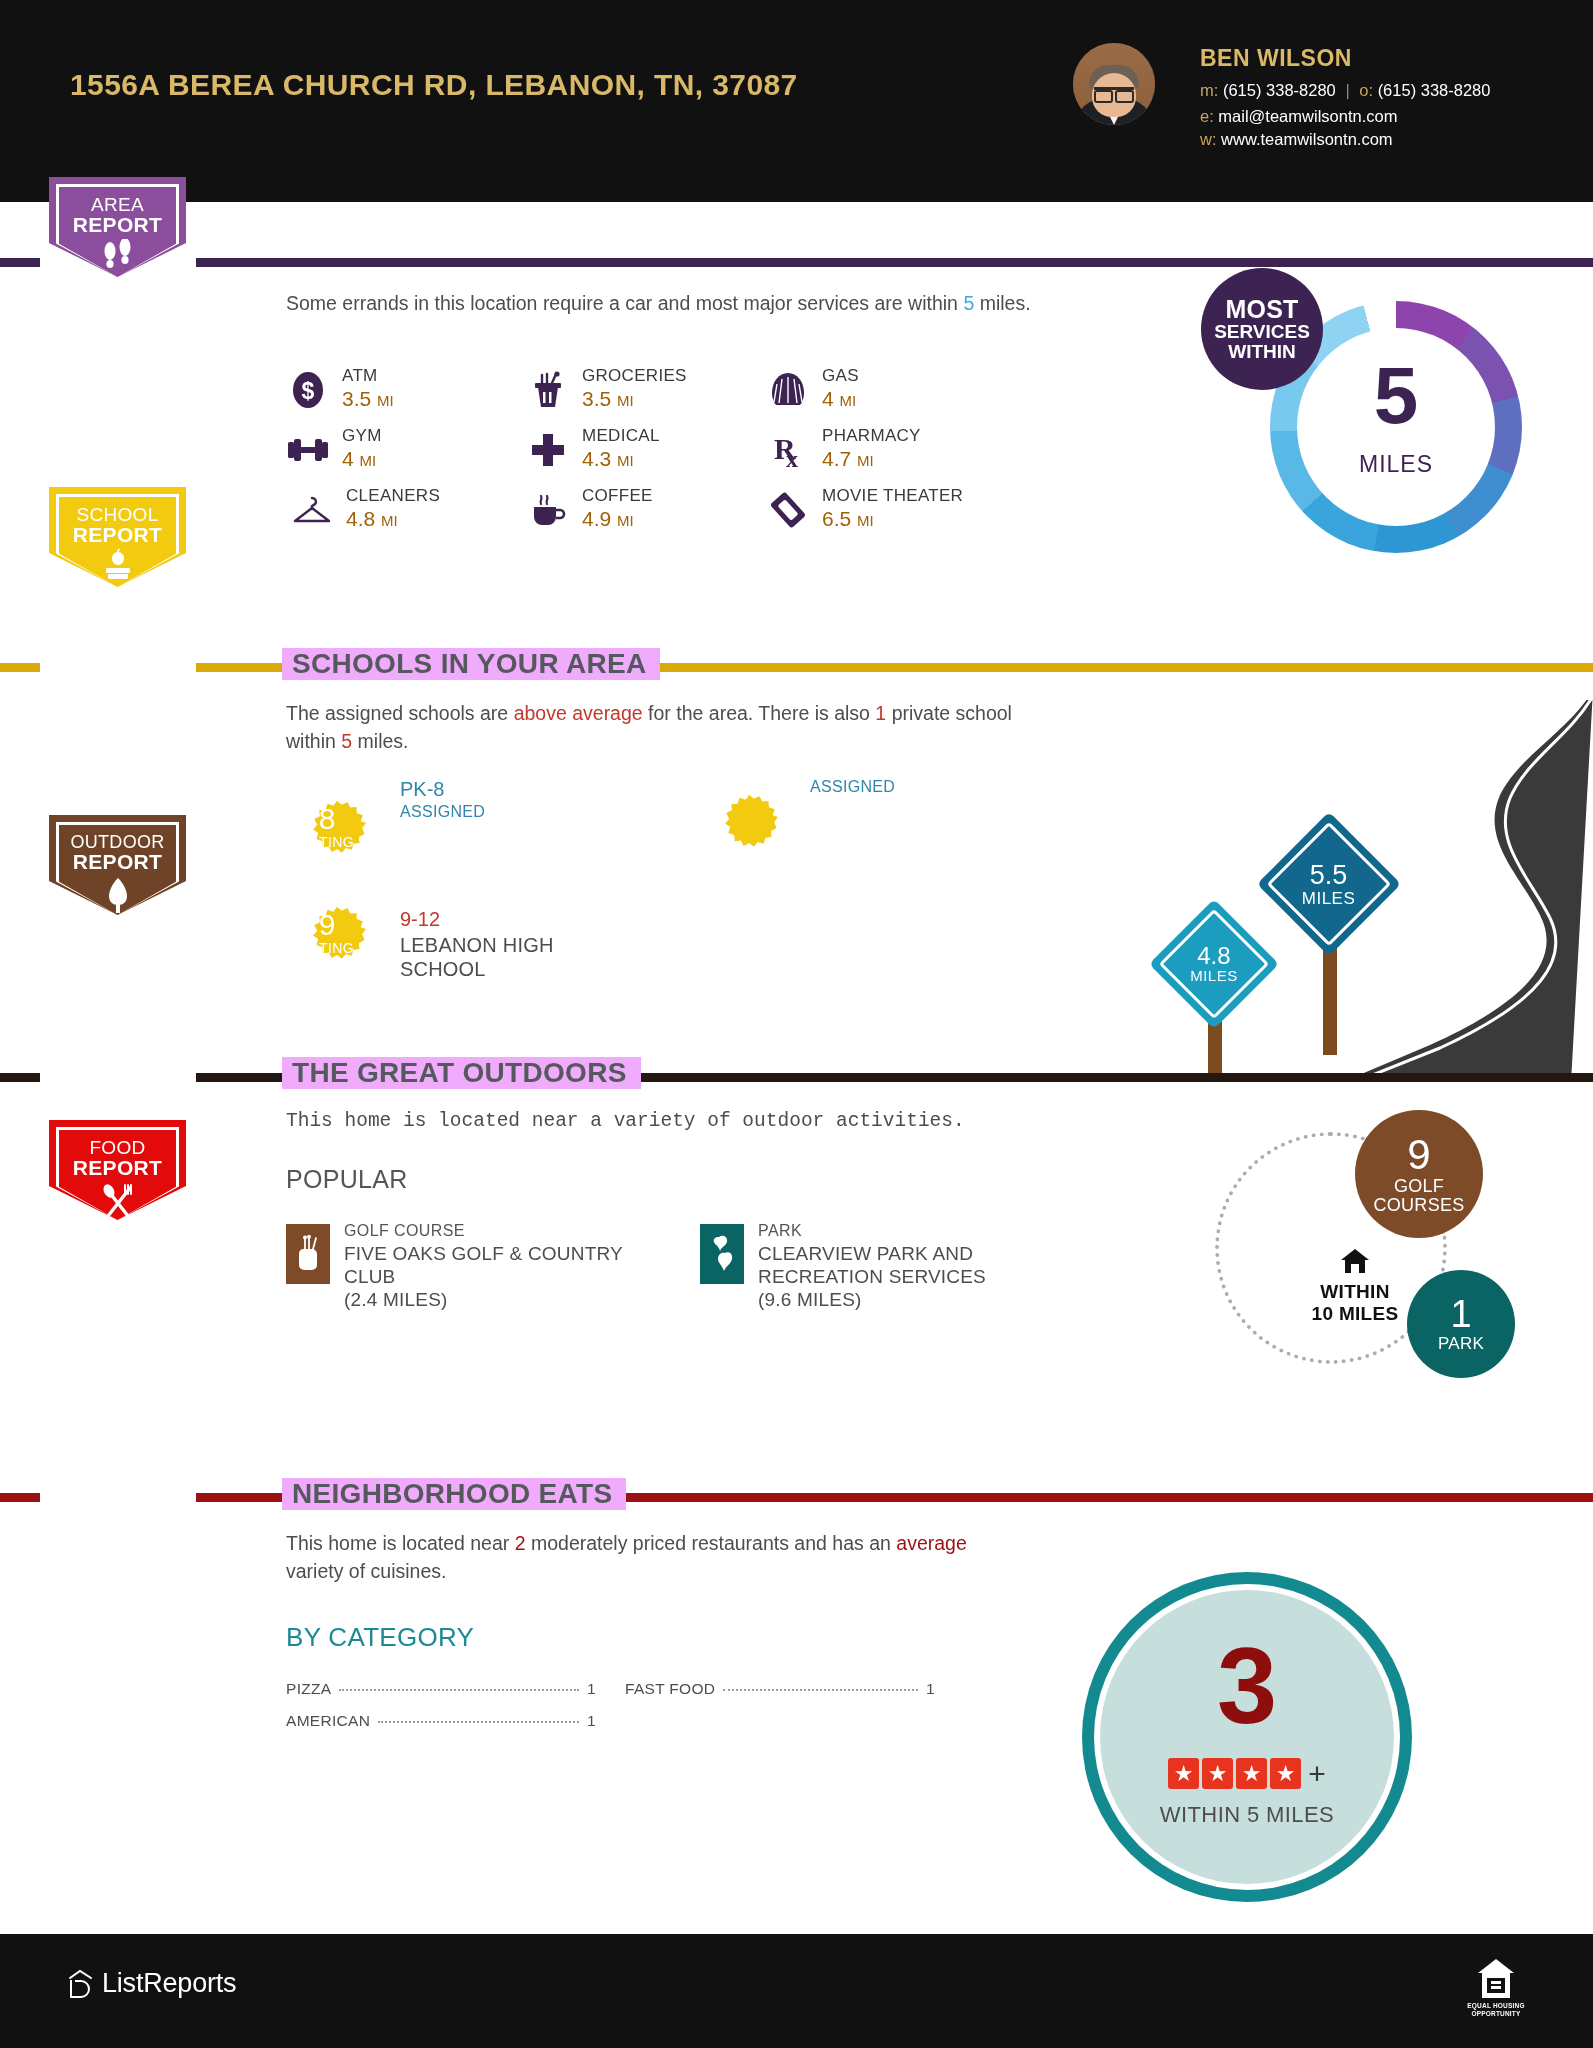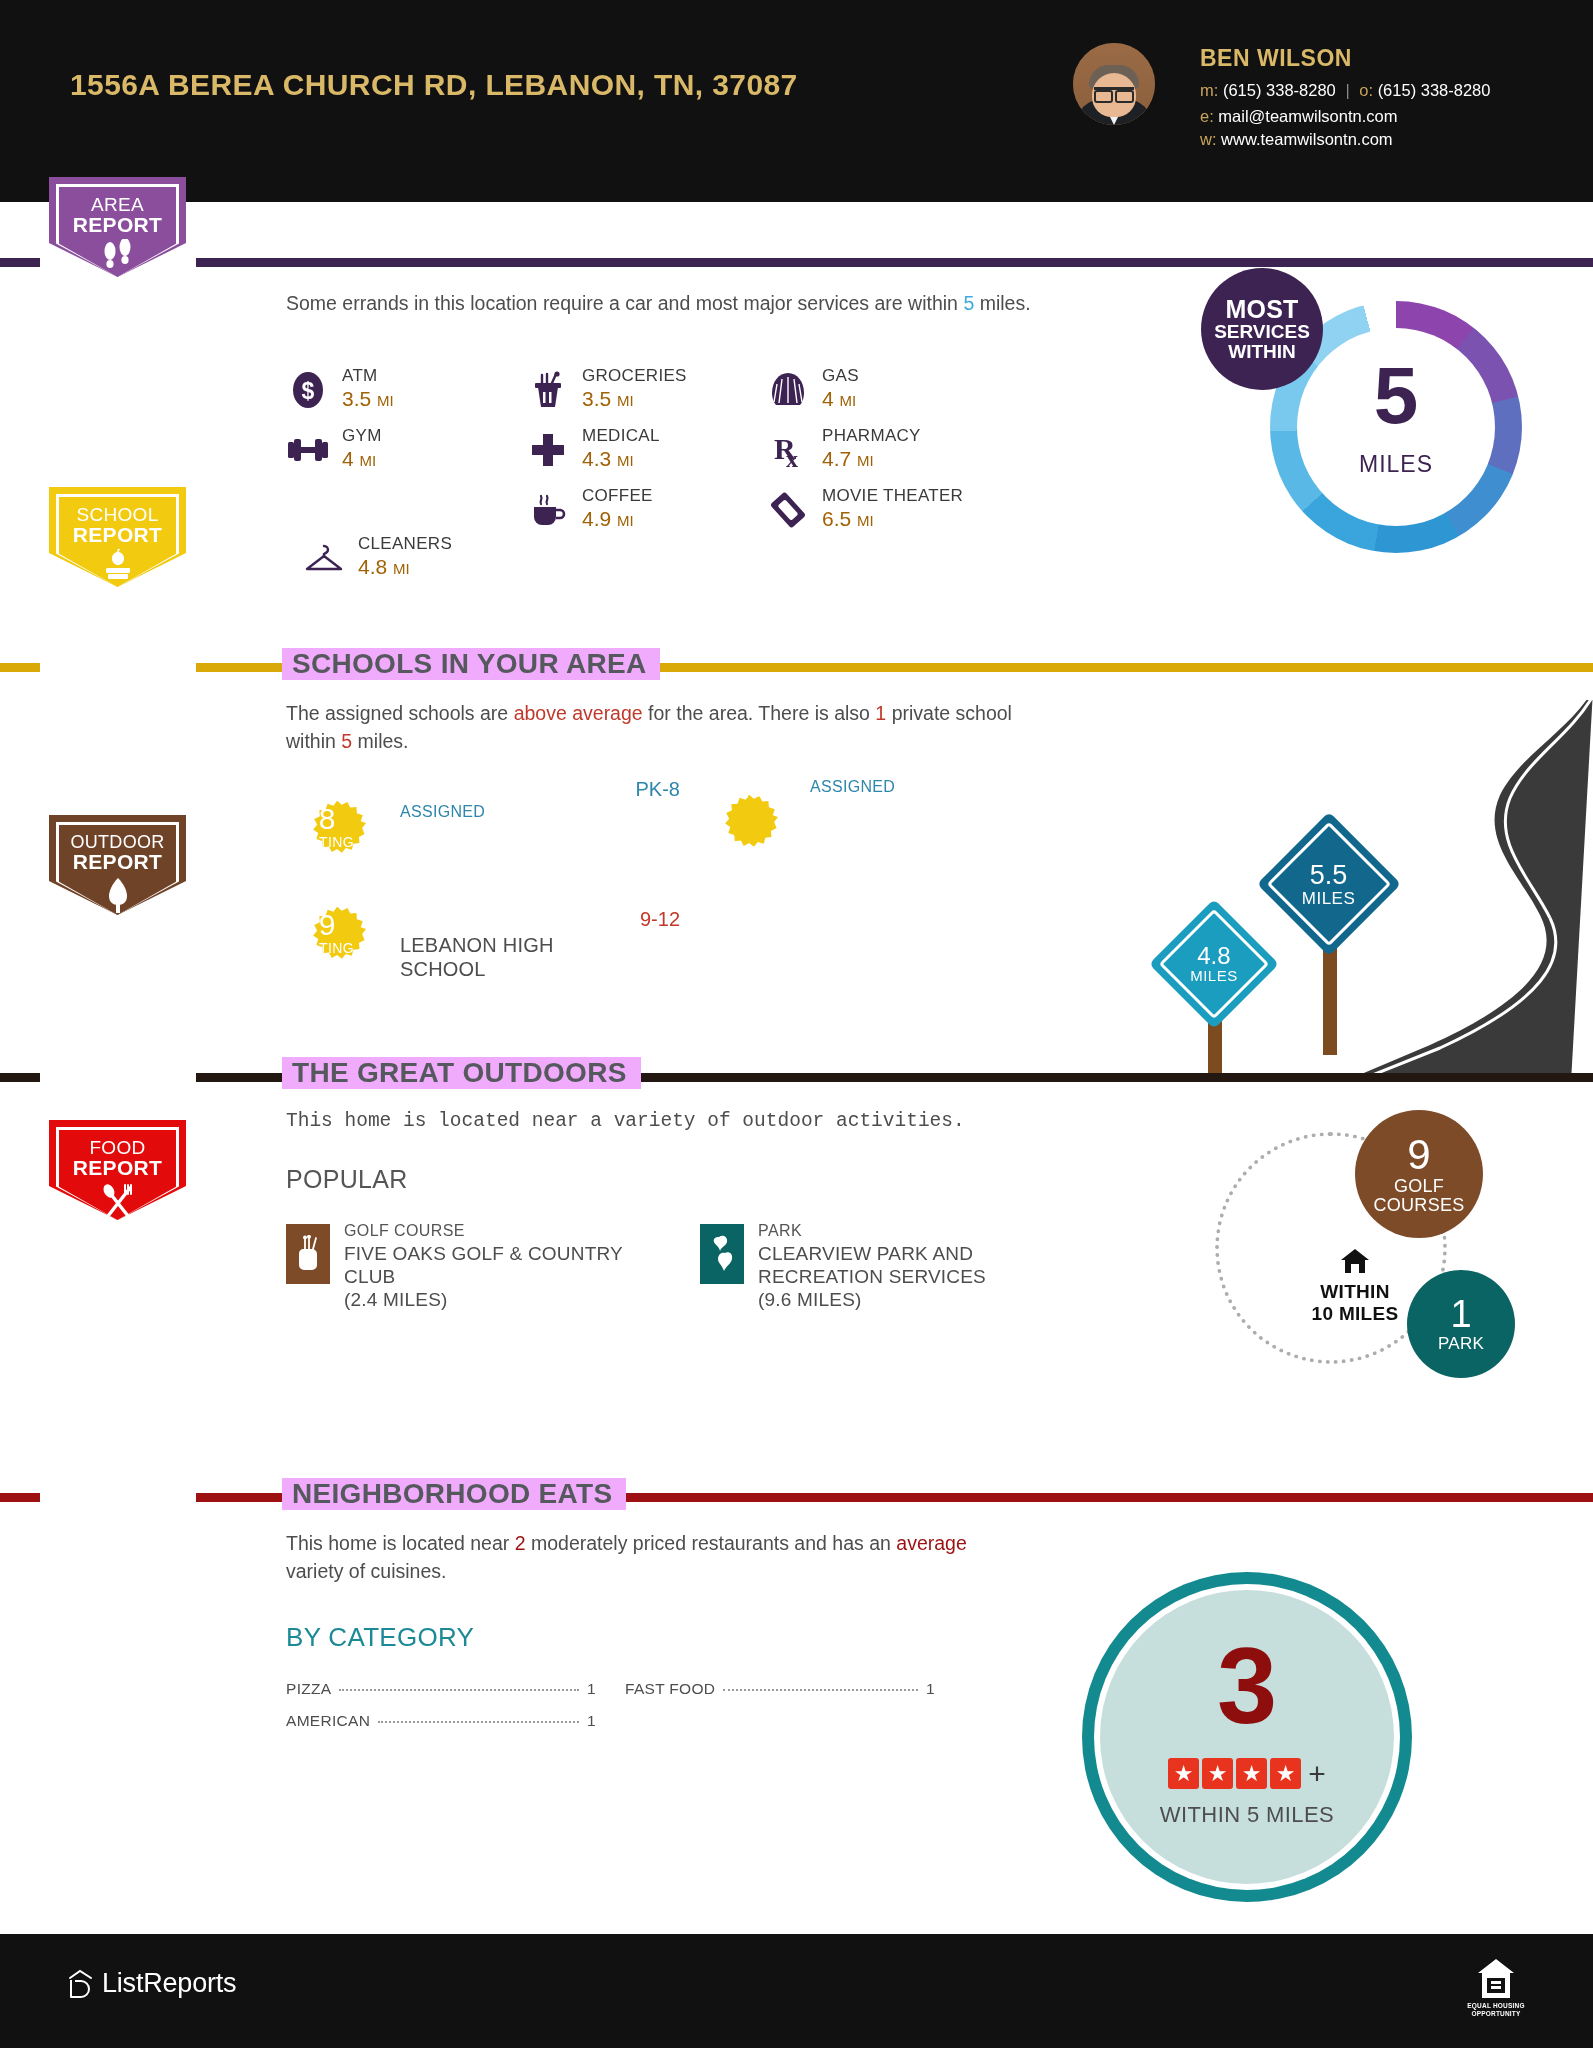--- a/index.html
+++ b/index.html
@@ -190,21 +190,21 @@
   }
   .rating-badge .star{
     position:absolute;inset:0;background:#f2ca10;
     clip-path:polygon(100% 50%,95.1% 56.4%,98.1% 64%,91.0% 67.8%,91.6% 75.8%,83.8% 76.6%,81.8% 84.4%,74.1% 82.0%,69.1% 88.3%,63.0% 83.2%,56.1% 87.2%,52.4% 80.0%,44.5% 81.0%,43.9% 73.0%,36.3% 70.5%,38.8% 62.9%,32.2% 58.3%,37.4% 52.2%,33.6% 45.0%,40.9% 41.5%,40.1% 33.5%,48.1% 33.0%,50.8% 25.4%,58.3% 28.0%,62.9% 21.4%,69.0% 26.5%,76.3% 23.0%,79.8% 30.2%,87.8% 29.5%,88.3% 37.5%,95.9% 40.2%,93.2% 47.7%)
   }
   .rb-num{position:absolute;left:0;right:0;top:18px;font-size:30px;z-index:3;}
   .rb-lbl{position:absolute;left:0;right:0;top:50px;font-size:14px;letter-spacing:.4px;z-index:3;}
   .rb-lbl-only{position:absolute;left:0;right:0;top:6px;font-size:16px;letter-spacing:.4px;z-index:3;}
 
   .school-entry{position:absolute;}
-  .school-entry .grade{font-size:20px;margin-bottom:2px;text-align:right;}
+  .school-entry .grade{font-size:20px;margin-bottom:2px;}
   .school-entry .nm{font-size:20px;color:#4d4d4d;line-height:1.2;letter-spacing:.2px;}
   .school-entry .asg{font-size:16px;color:#2e86ab;letter-spacing:.3px;margin-top:2px;}
 
   
   .road-wrap{position:absolute;left:1100px;top:700px;width:493px;height:380px;overflow:hidden;}
   .sign{position:absolute;}
   .sign .post{position:absolute;left:50%;margin-left:-7px;width:14px;background:#7d4b20;}
   .sign .diamond{
     position:absolute;transform:rotate(45deg);
     display:flex;flex-direction:column;align-items:center;justify-content:center;
@@ -435,21 +435,21 @@
     <div class="sico">
       <svg width="32" height="38" viewBox="0 0 32 38">
           <text x="2" y="28" font-family="Liberation Serif, serif" font-size="30" font-weight="bold" fill="#3d2352">R</text>
           <text x="14" y="36" font-family="Liberation Serif, serif" font-size="24" font-weight="bold" fill="#3d2352">x</text>
         </svg>
     </div>
     <div class="sname">PHARMACY</div>
     <div class="sdist"><span>4.7</span> <span class="u">MI</span></div>
   </div>
 
-  <div class="svc" style="left:16px;top:120px;margin-top:48px;">
+  <div class="svc" style="left:4px;top:120px;">
     <div class="sico">
       <svg width="40" height="30" viewBox="0 0 40 30">
           <path d="M20 3a4 4 0 0 1 4 4c0 2-2 3-4 4v3" stroke="#3d2352" stroke-width="2.4" fill="none" stroke-linecap="round"></path>
           <path d="M20 13 3 26h34z" stroke="#3d2352" stroke-width="2.4" fill="none" stroke-linejoin="round"></path>
         </svg>
     </div>
     <div class="sname">CLEANERS</div>
     <div class="sdist"><span>4.8</span> <span class="u">MI</span></div>
   </div>
 

